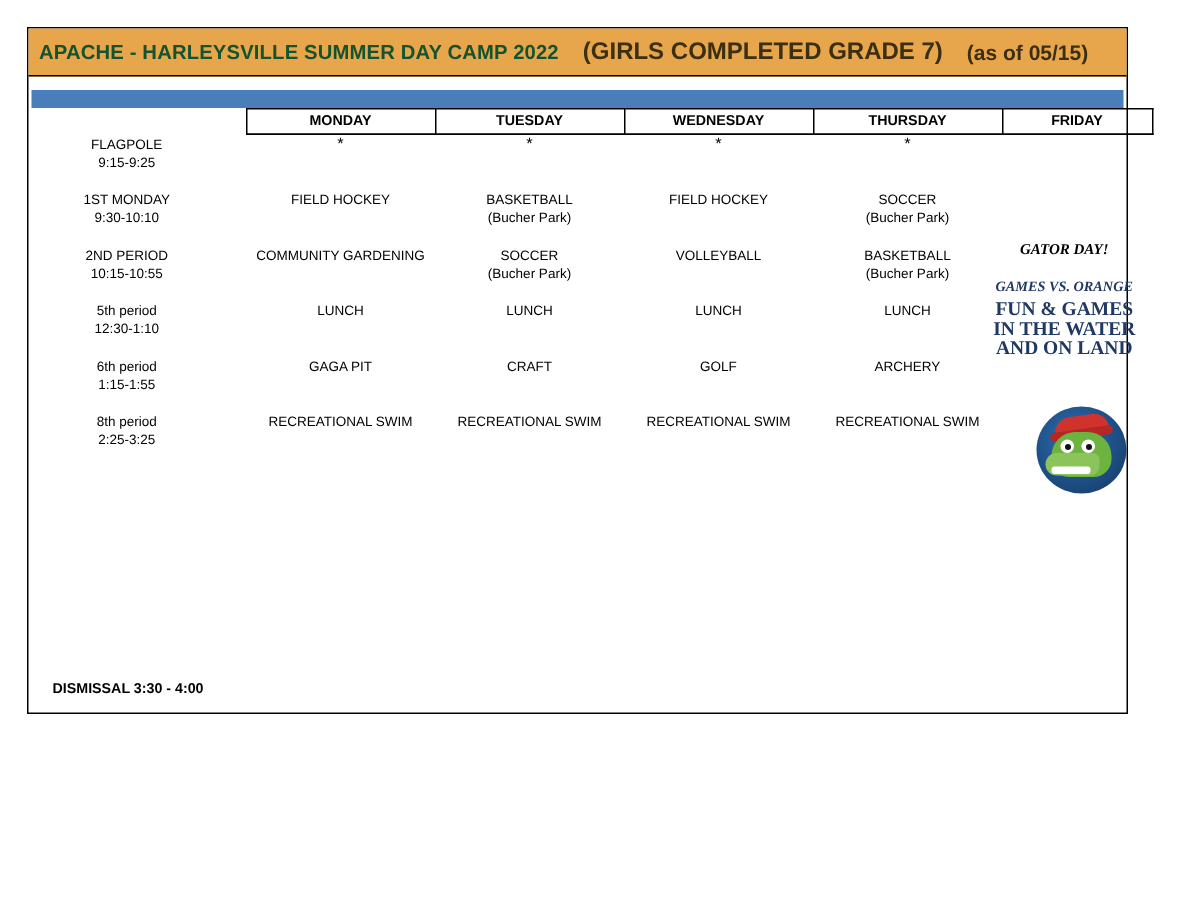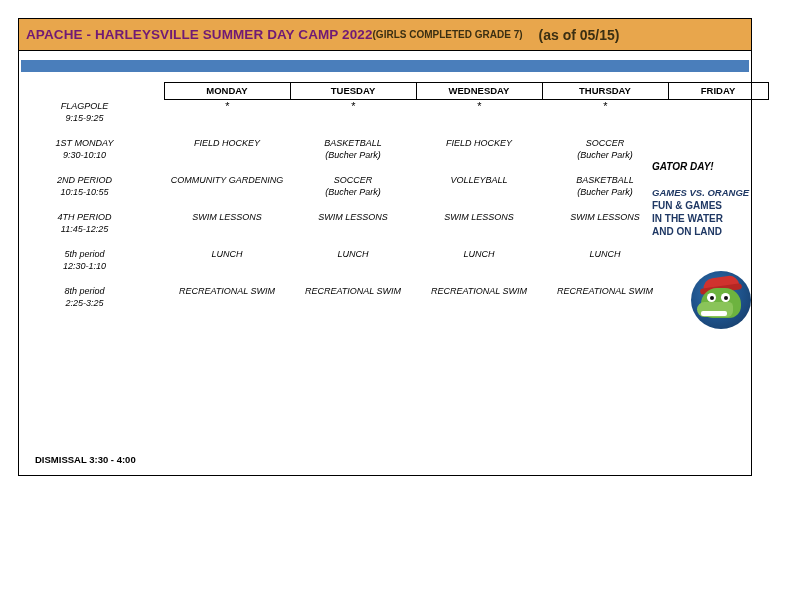--- a/index.html
+++ b/index.html
@@ -33,42 +33,42 @@
     background: #e8a64c;
     border-bottom: 1px solid #000;
     display: flex;
     align-items: center;
     padding-left: 7px;
     box-sizing: border-box;
   }
   .title-main {
     font-size: 13.5px;
     font-weight: bold;
-    color: #701a75;
+    color: #14532d;
     letter-spacing: 0.1px;
   }
   .title-sub {
-    font-size: 10px;
+    font-size: 16px;
     font-weight: bold;
     color: #3b2f12;
+    margin-left: 16px;
   }
   .title-asof {
     font-size: 14px;
     font-weight: bold;
     color: #3b2f12;
     margin-left: 16px;
   }
   .blue-bar {
     height: 12px;
     background: #4a7ebb;
     margin: 9px 2px 0 2px;
   }
   .grid {
     position: relative;
-    margin-top: 10px;
   }
   table.sched {
     width: 100%;
     border-collapse: collapse;
     table-layout: fixed;
   }
   table.sched col.c0 { width: 145px; }
   table.sched col.cday { width: 126px; }
   table.sched col.cfri { width: 100px; }
   thead th {
@@ -93,21 +93,20 @@
     padding: 0;
     border: none;
   }
   tbody td.period {
     font-size: 9px;
     text-align: center;
     padding-right: 14px;
   }
   .rowspacer {
     height: 37px;
-    font-style: italic;
   }
   .cellmain {
     display: block;
     line-height: 12px;
   }
   .cellsub {
     display: block;
     line-height: 12px;
   }
   .lbl1 { line-height: 12px; }
@@ -115,38 +114,39 @@
   .star {
     font-size: 11px;
     line-height: 12px;
   }
   
   .friday-panel {
     position: absolute;
     left: 633px;
     top: 142px;
     width: 115px;
-    text-align: left;
+    text-align: center;
+    font-family: Liberation Serif, serif;
   }
   .gator-day {
     font-size: 10px;
     font-weight: bold;
     font-style: italic;
     color: #000;
     margin-bottom: 14px;
   }
   .bvo {
     font-size: 9.5px;
     font-weight: bold;
     font-style: italic;
     color: #1f3864;
     line-height: 13px;
   }
   .bvo-lines {
-    font-size: 10px;
+    font-size: 13px;
     font-weight: bold;
     color: #1f3864;
     line-height: 13px;
   }
   .gator-img {
     position: absolute;
     left: 672px;
     top: 252px;
     width: 60px;
     height: 58px;
@@ -332,39 +332,20 @@
               <span class="cellsub"></span>
             </td>
             <td>
               <span class="cellmain">BASKETBALL</span>
               <span class="cellsub">(Bucher Park)</span>
             </td>
             <td></td>
           </tr>
 
 
-          <tr class="rowspacer">
-            <td class="period">
-              <span class="lbl1">4TH PERIOD</span><br>
-              <span class="lbl2">11:45-12:25</span>
-            </td>
-            <td>
-              <span class="cellmain">SWIM LESSONS</span>
-            </td>
-            <td>
-              <span class="cellmain">SWIM LESSONS</span>
-            </td>
-            <td>
-              <span class="cellmain">SWIM LESSONS</span>
-            </td>
-            <td>
-              <span class="cellmain">SWIM LESSONS</span>
-            </td>
-            <td></td>
-          </tr>
 
           <tr class="rowspacer">
             <td class="period">
               <span class="lbl1">5th period</span><br>
               <span class="lbl2">12:30-1:10</span>
             </td>
             <td>
               <span class="cellmain">LUNCH</span>
             </td>
             <td>
@@ -372,20 +353,39 @@
             </td>
             <td>
               <span class="cellmain">LUNCH</span>
             </td>
             <td>
               <span class="cellmain">LUNCH</span>
             </td>
             <td></td>
           </tr>
 
+          <tr class="rowspacer">
+            <td class="period">
+              <span class="lbl1">6th period</span><br>
+              <span class="lbl2">1:15-1:55</span>
+            </td>
+            <td>
+              <span class="cellmain">GAGA PIT</span>
+            </td>
+            <td>
+              <span class="cellmain">CRAFT</span>
+            </td>
+            <td>
+              <span class="cellmain">GOLF</span>
+            </td>
+            <td>
+              <span class="cellmain">ARCHERY</span>
+            </td>
+            <td></td>
+          </tr>
 
 
           <tr class="rowspacer">
             <td class="period">
               <span class="lbl1">8th period</span><br>
               <span class="lbl2">2:25-3:25</span>
             </td>
             <td>
               <span class="cellmain">RECREATIONAL SWIM</span>
             </td>

